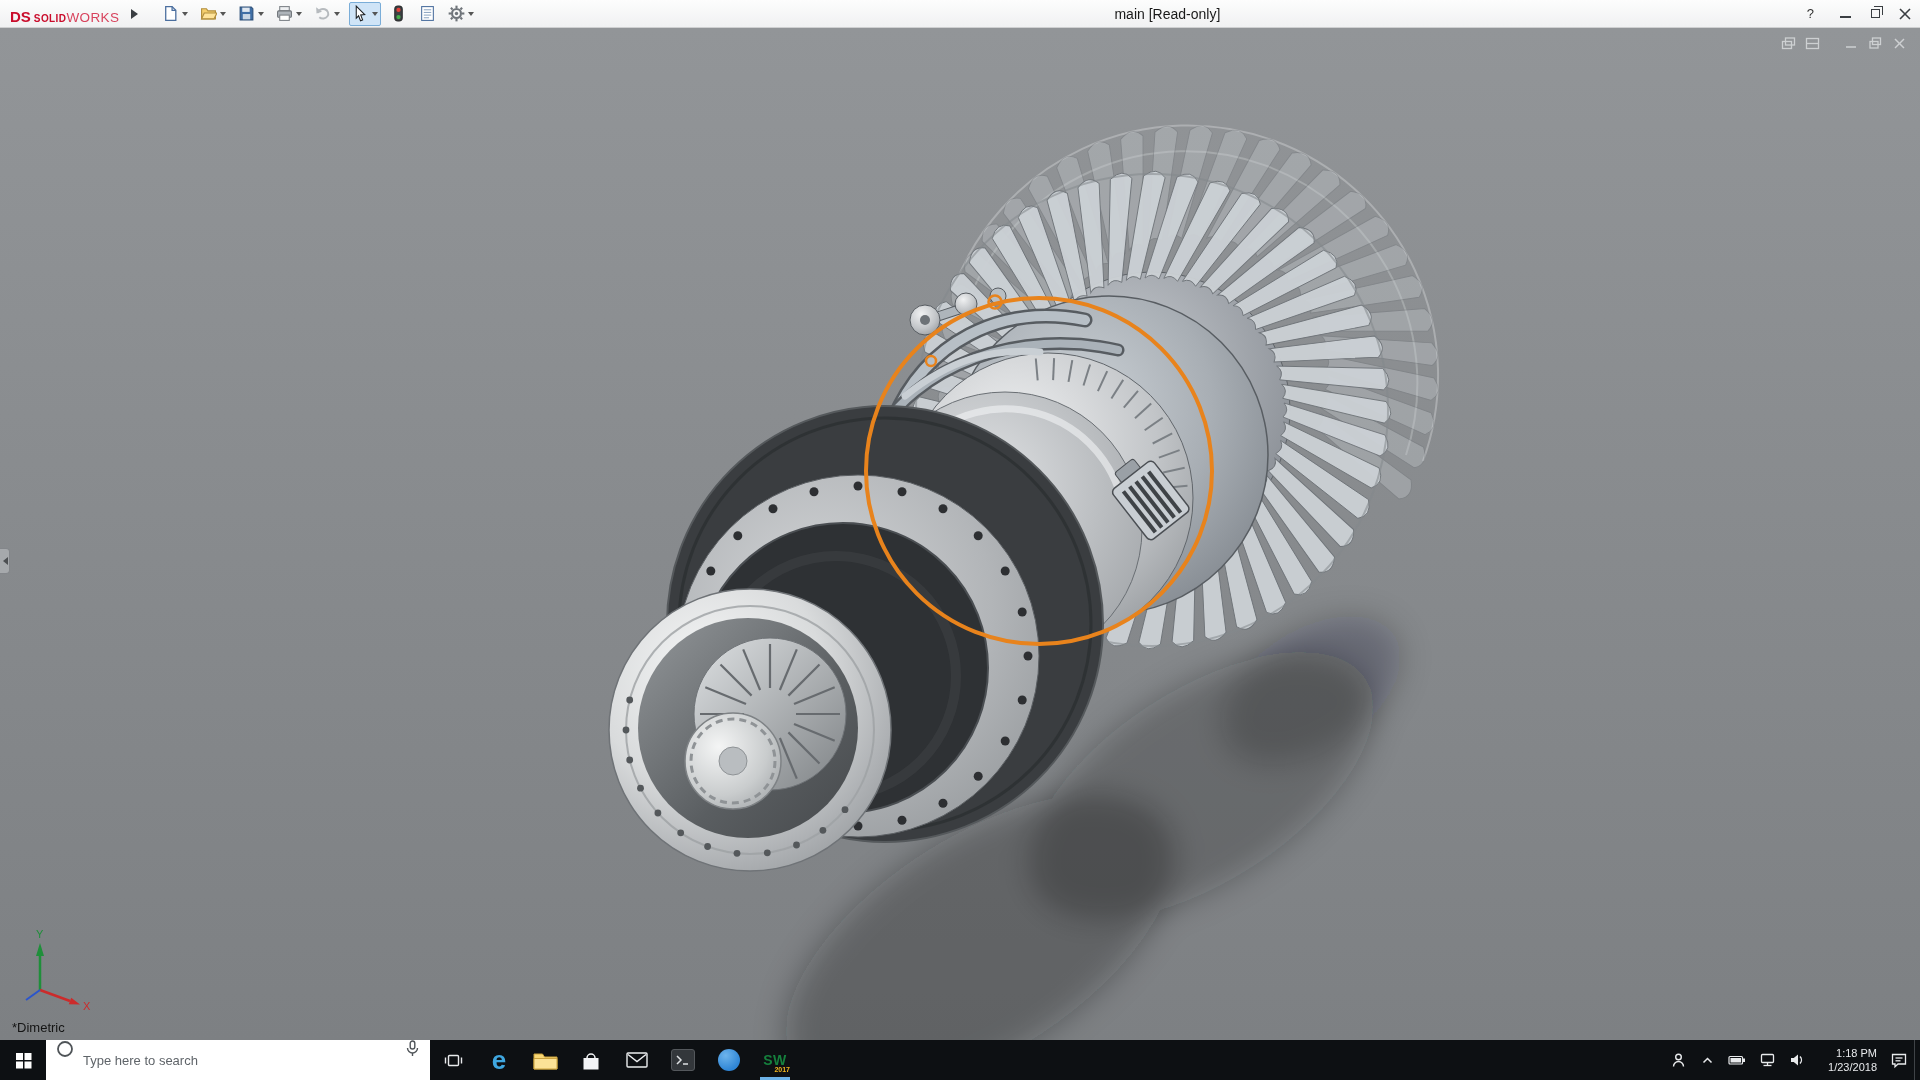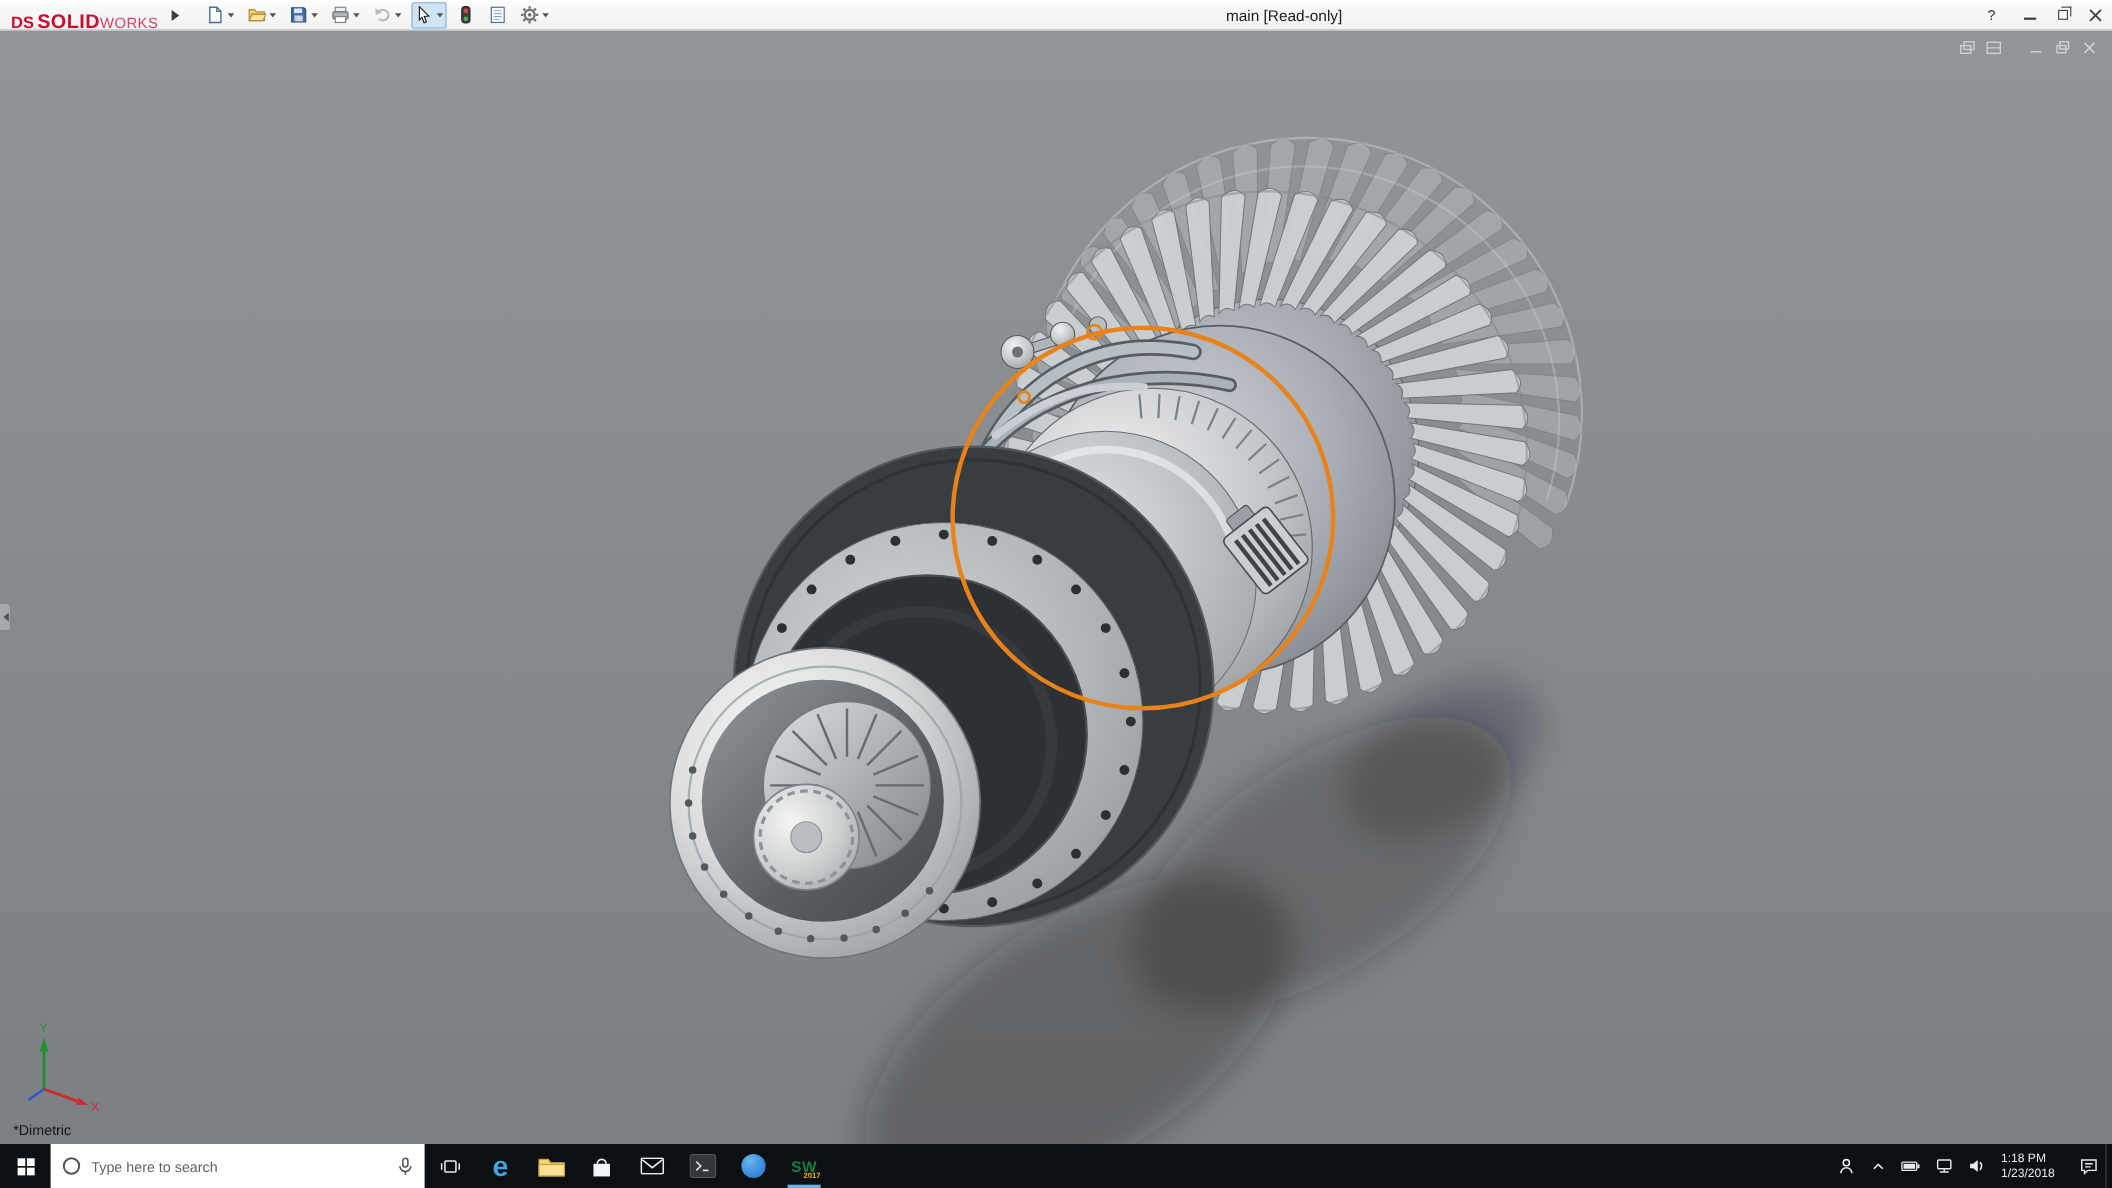--- a/index.html
+++ b/index.html
@@ -4,21 +4,21 @@
 <title>main [Read-only]</title>
 <style>
   *{margin:0;padding:0;box-sizing:border-box;}
   html,body{width:1920px;height:1080px;overflow:hidden;font-family:"Liberation Sans",sans-serif;background:#7e8184;position:relative;}
 
   
   .titlebar{position:absolute;top:0;left:0;right:0;height:28px;background:linear-gradient(#fdfdfd,#f0f1f2);
     border-bottom:1px solid #cfd0d1;display:flex;align-items:center;z-index:20;}
   .brand{display:flex;align-items:baseline;padding:0 6px 0 10px;white-space:nowrap;}
   .brand .mark{color:#ca0d2c;font-weight:900;font-size:15px;margin-right:3px;}
-  .brand .solid{color:#ca0d2c;font-weight:800;font-size:18px;letter-spacing:.4px;margin-top:11px;}
+  .brand .solid{color:#ca0d2c;font-weight:800;font-size:10px;letter-spacing:.4px;margin-top:11px;}
   .brand .works{color:#d8435d;font-weight:400;font-size:13.5px;letter-spacing:.4px;}
   .flyout{width:0;height:0;border:5px solid transparent;border-left:7px solid #3a3e42;margin:0 10px 0 6px;}
   .toolbar{display:flex;align-items:center;height:100%;}
   .tb-btn{display:flex;align-items:center;justify-content:center;height:24px;padding:0 2px;margin-left:6px;border:1px solid transparent;}
   .tb-btn.active{background:#cfe4f7;border:1px solid #7aadd8;border-radius:2px;}
   .caret{width:0;height:0;border:3px solid transparent;border-top:4px solid #555;margin-left:3px;transform:translateY(2px);}
   .doc-title{position:absolute;left:60.8%;transform:translateX(-50%);font-size:14px;color:#1a1a1a;white-space:nowrap;}
   .tb-right{margin-left:auto;display:flex;align-items:center;height:100%;}
   .help{font-size:13px;color:#333;margin-right:16px;}
   .cap{width:30px;height:100%;display:flex;align-items:center;justify-content:center;}
@@ -33,33 +33,33 @@
   .doc-controls .gap{width:8px;}
   .vbtn{width:17px;height:15px;display:flex;align-items:center;justify-content:center;}
   .view-label{position:absolute;left:12px;bottom:5px;font-size:13px;color:#141414;}
   .panel-tab{position:absolute;left:0;top:520px;width:10px;height:26px;background:#a6a9ac;border:1px solid #83868a;border-left:none;
     border-radius:0 4px 4px 0;display:flex;align-items:center;justify-content:center;}
   .panel-tab span{width:0;height:0;border:4px solid transparent;border-right:5px solid #4c4f52;margin-right:2px;}
 
   
   .taskbar{position:absolute;left:0;right:0;bottom:0;height:40px;background:#0d1013;display:flex;align-items:stretch;z-index:20;color:#e8eaec;}
   .tb-start{width:46px;display:flex;align-items:center;justify-content:center;}
-  .tb-search{width:340px;background:#fff;display:flex;align-items:center;padding:0 10px;gap:9px;}
+  .tb-search{width:384px;background:#fff;display:flex;padding:0 10px;gap:9px;}
   .tb-search input{flex:1;border:none;outline:none;font-size:13px;color:#333;background:transparent;font-family:"Liberation Sans",sans-serif;}
   .tb-search input::placeholder{color:#5f6469;opacity:1;}
   .tb-app{width:46px;display:flex;align-items:center;justify-content:center;position:relative;}
   .edge-e{font-size:26px;font-weight:bold;color:#3fa7e0;line-height:1;}
   .term-tile{width:24px;height:22px;background:#33373b;border:1px solid #54585c;border-radius:3px;display:flex;align-items:center;justify-content:center;}
   .blue-tile{width:22px;height:22px;border-radius:50%;background:radial-gradient(circle at 35% 30%,#6db4ec,#2f86d6 70%);}
   .sw-tile{position:relative;width:30px;height:26px;display:flex;align-items:center;justify-content:center;}
   .sw-tile .sw{color:#15803d;font-weight:bold;font-size:14px;letter-spacing:.5px;}
   .sw-tile .yr{position:absolute;right:0;bottom:0;color:#f0b51f;font-weight:bold;font-size:7px;}
   .run-line{position:absolute;left:8px;right:8px;bottom:0;height:3px;background:#6cb2e8;}
   .tb-tray{margin-left:auto;display:flex;align-items:center;gap:13px;padding-right:6px;}
-  .tray-clock{text-align:left;font-size:11px;line-height:1.3;min-width:58px;}
+  .tray-clock{text-align:right;font-size:11px;line-height:1.3;min-width:58px;}
   .show-desktop{width:6px;border-left:1px solid #3f4347;height:100%;}
 </style>
 </head>
 <body>
 
 <div class="titlebar">
   <div class="brand">
     <span class="mark">DS</span>
     <span class="solid">SOLID</span>
     <span class="works">WORKS</span>

